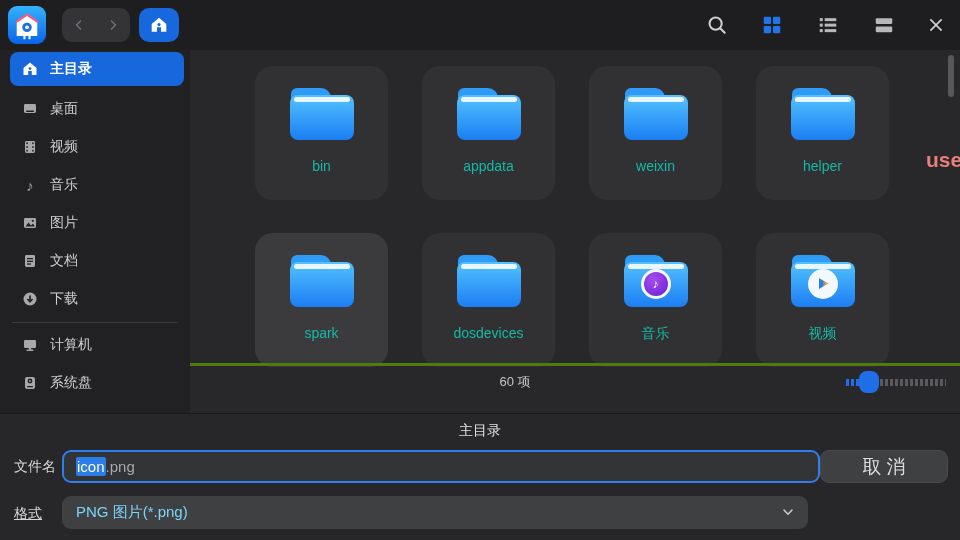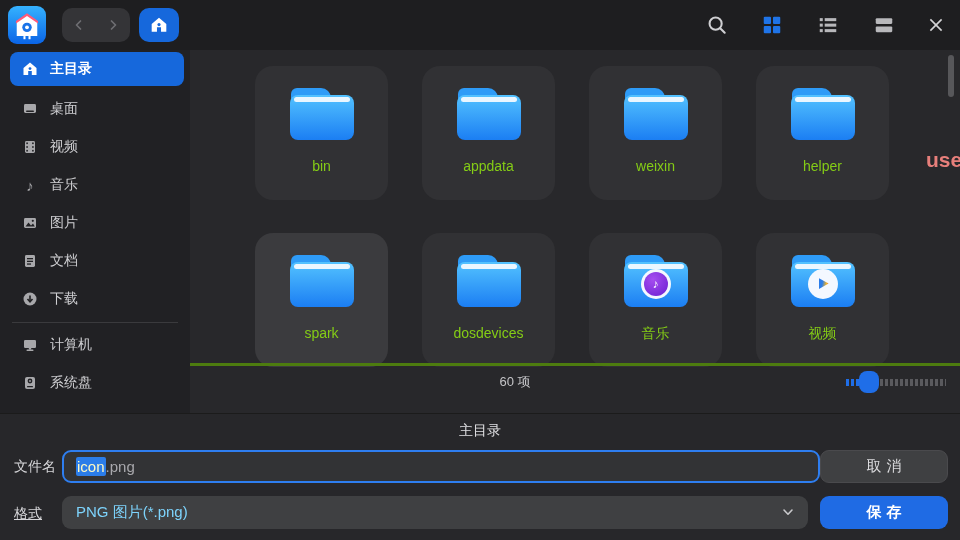--- a/index.html
+++ b/index.html
@@ -33,21 +33,21 @@
   .ficon .tab{position:absolute;top:0;left:1px;width:40px;height:14px;border-radius:6px 10px 0 0;background:#2e9bf7;}
   .ficon .fbody{position:absolute;left:0;right:0;top:7px;bottom:0;border-radius:8px;
                 background:linear-gradient(180deg,#53c2ff 0%,#1b7ef3 100%);}
   .ficon .fbody::before{content:"";position:absolute;top:2px;left:4px;right:4px;height:5px;border-radius:4px;background:#eaf6ff;}
   .badge{position:absolute;left:50%;top:55%;transform:translate(-50%,-50%);width:30px;height:30px;border-radius:50%;
          background:#f4f8ff;display:flex;align-items:center;justify-content:center;}
   .badge .disc{width:24px;height:24px;border-radius:50%;background:radial-gradient(circle at 38% 32%,#a64df0,#6a1fd0);
                display:flex;align-items:center;justify-content:center;color:#fff;font-size:12px;font-weight:bold;}
   .badge .play{width:16px;height:16px;clip-path:polygon(28% 16%,88% 50%,28% 84%);
                background:linear-gradient(100deg,#2b7de9 45%,#f0b429 68%,#e2574c 86%);}
-  .tile .flabel{position:absolute;left:0;right:0;top:92px;text-align:center;color:#84cc16;font-size:14px;}
+  .tile .flabel{position:absolute;left:0;right:0;top:92px;text-align:center;color:#14b8a6;font-size:14px;}
 
   .vscroll{position:absolute;right:6px;top:5px;width:6px;height:42px;border-radius:3px;background:#57575a;cursor:pointer;}
 
   .statusbar{position:absolute;left:0;right:0;bottom:15px;height:32px;border-top:3px solid #4d7c0f;}
   .count{position:absolute;left:0;top:0;width:650px;height:32px;line-height:32px;text-align:center;color:#c4c4c7;font-size:13px;}
   .slider{position:absolute;left:656px;top:5px;width:100px;height:22px;cursor:pointer;}
   .slider .dashL{position:absolute;left:0;top:8px;width:16px;height:7px;
                  background:repeating-linear-gradient(90deg,#1f6ee8 0 3px,transparent 3px 5px);}
   .slider .dashR{position:absolute;left:34px;top:8px;width:66px;height:7px;
                  background:repeating-linear-gradient(90deg,#5a5a5e 0 3px,transparent 3px 5px);}
@@ -57,21 +57,21 @@
   .watermark{position:absolute;left:926px;top:148px;width:60px;color:#e77f7b;font-size:21px;font-weight:bold;z-index:9;}
 
   
   .bottom{position:absolute;left:0;top:413px;width:960px;height:127px;background:#27272a;border-top:1px solid #1b1b1b;}
   .loc{position:absolute;left:0;right:0;top:8px;text-align:center;color:#e0e0e3;font-size:14px;}
   .rowlabel{position:absolute;left:14px;color:#d6d6d9;font-size:14px;}
   .filename-input{position:absolute;left:62px;top:36px;width:742px;height:29px;border:2px solid #2e7ef0;border-radius:9px;
                   background:#323335;display:flex;align-items:center;padding-left:12px;font-size:15px;color:#a8a8ac;cursor:text;}
   .filename-input .sel{background:#2b7de9;color:#fef9c3;padding:1px 1px;border-radius:2px;}
   .btn{position:absolute;width:128px;height:33px;border-radius:9px;display:flex;align-items:center;justify-content:center;
-       font-size:15px;letter-spacing:5px;text-indent:5px;cursor:pointer;}
+       font-size:19px;letter-spacing:5px;text-indent:5px;cursor:pointer;}
   .btn.cancel{left:820px;top:36px;background:#3f4042;color:#dcdcdf;border:1px solid #4a4a4d;box-sizing:border-box;}
   .btn.save{left:820px;top:82px;background:#1f6be4;color:#ffffff;font-weight:bold;}
   .select{position:absolute;left:62px;top:82px;width:746px;height:33px;border-radius:9px;background:#3f4042;
           display:flex;align-items:center;padding-left:14px;box-sizing:border-box;color:#7dd3fc;font-size:15px;cursor:pointer;}
   .select .chev{position:absolute;right:12px;top:8px;}
 </style>
 </head>
 <body>
 
 <div class="window">
@@ -336,16 +336,15 @@
 
     <div class="rowlabel" style="top:91px;text-decoration:underline;">格式</div>
     <div class="select">
       <span>PNG 图片(*.png)</span>
       <span class="chev">
         <svg width="16" height="16" viewBox="0 0 16 16">
             <polyline points="4,6 8,10.2 12,6" fill="none" stroke="#c9c9cc" stroke-width="1.6" stroke-linecap="round" stroke-linejoin="round"></polyline>
           </svg>
       </span>
     </div>
-    <div class="btn save">保存</div>
   </section>
 
 </div>
 
 </body></html>

